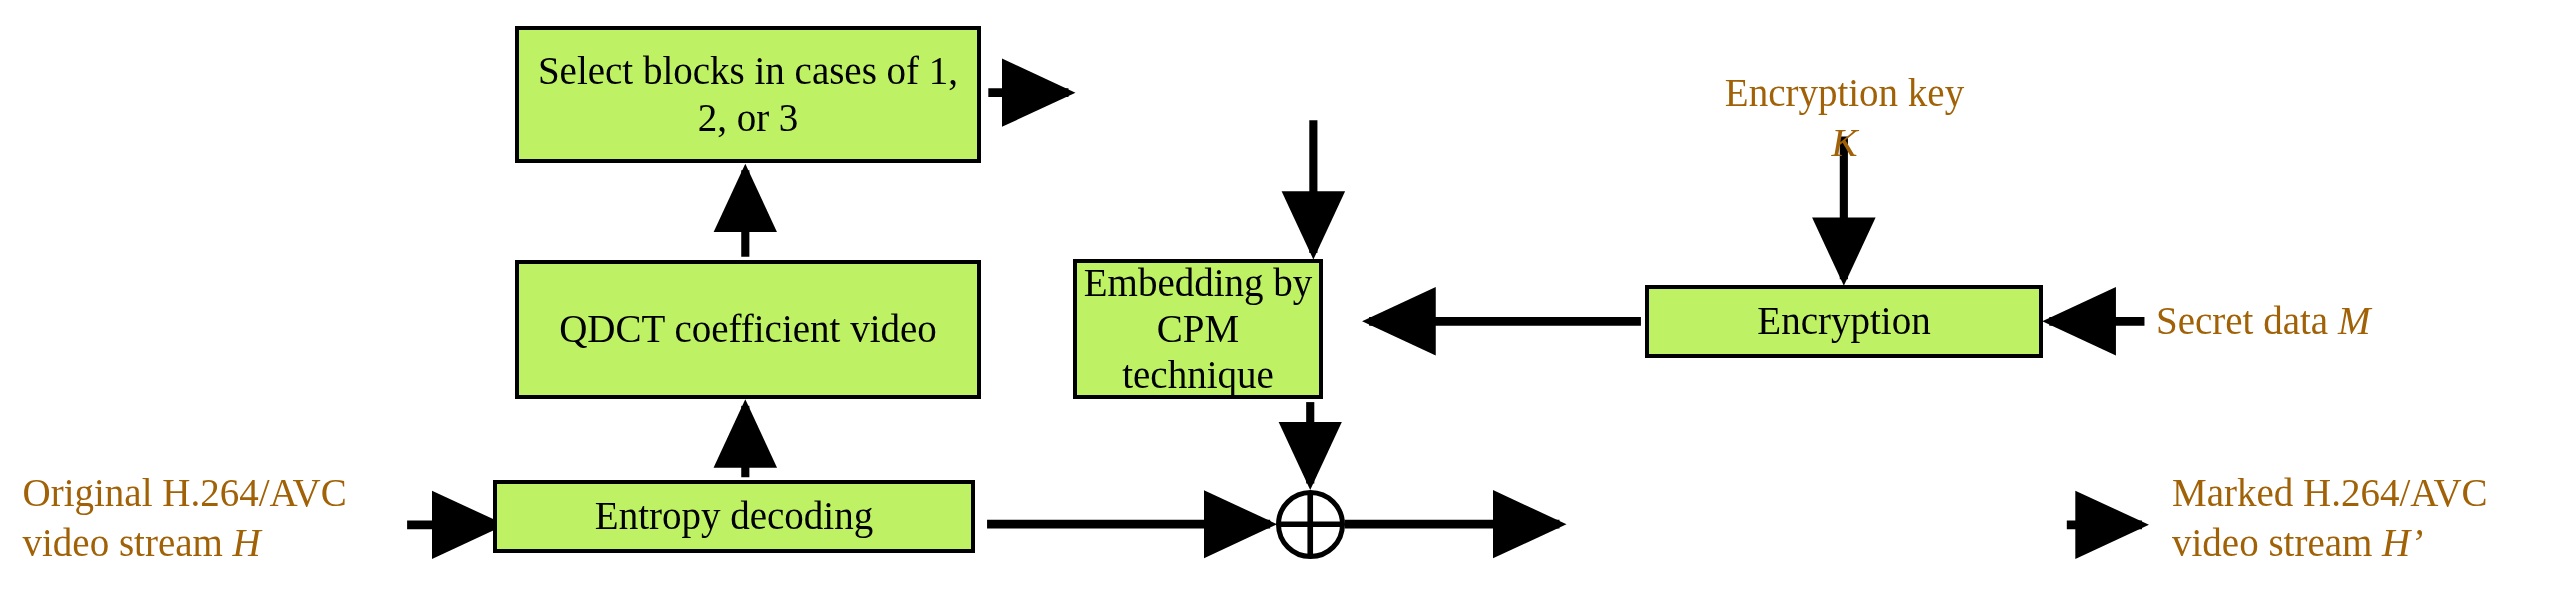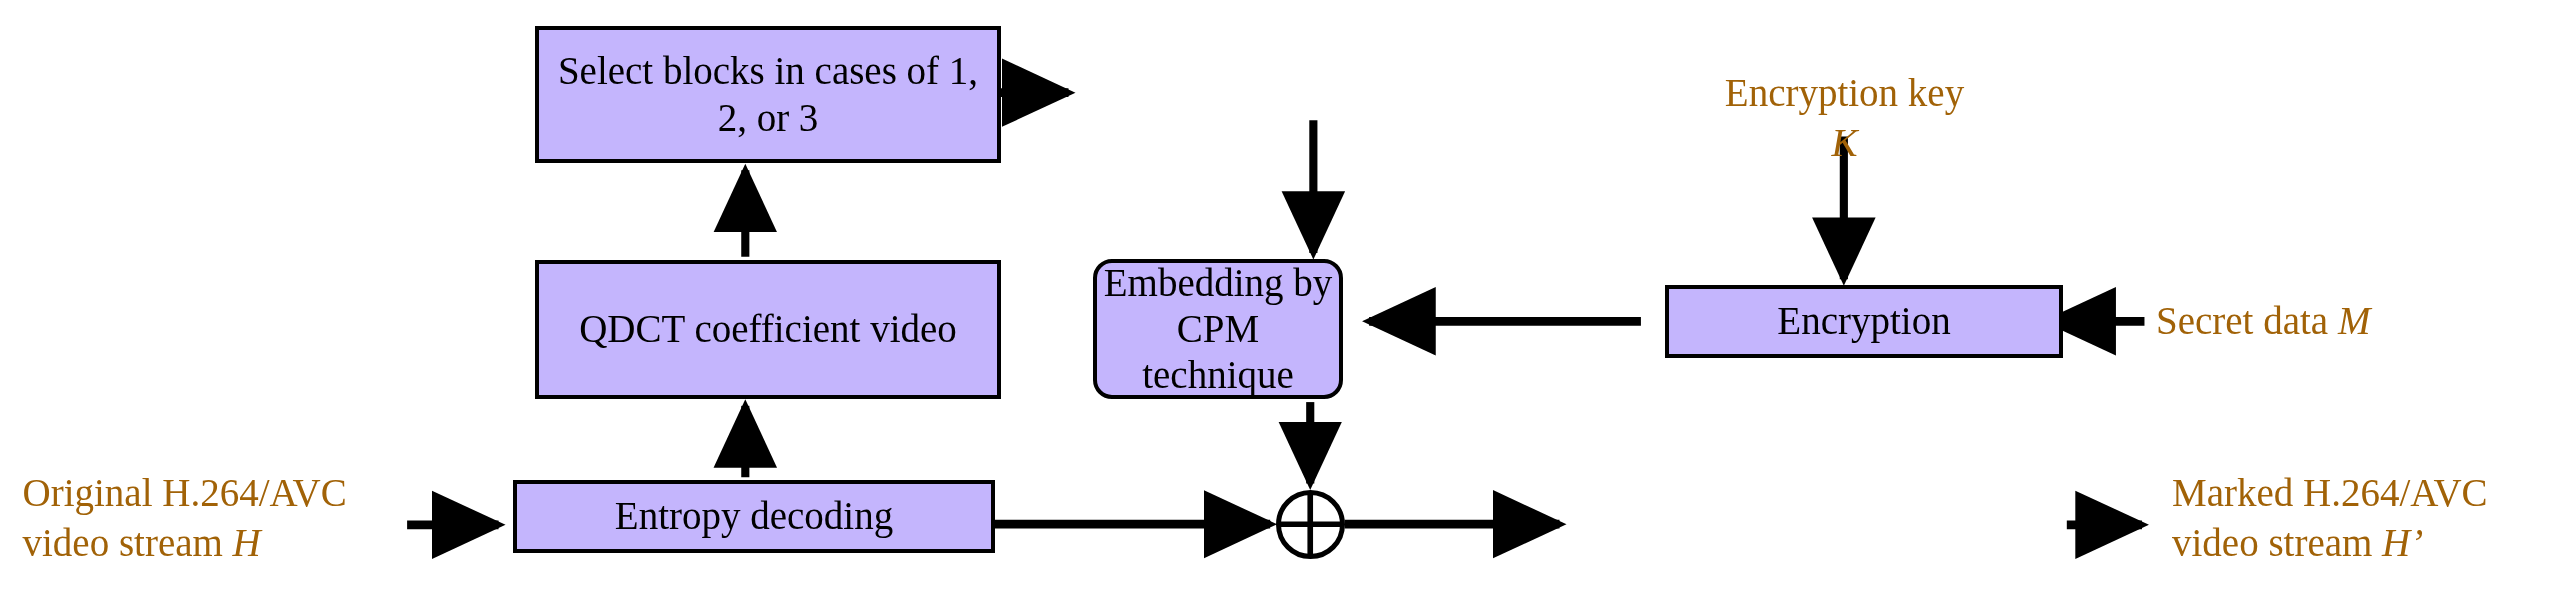--- a/index.html
+++ b/index.html
@@ -13,29 +13,28 @@
     height: 600px;
     background: #ffffff;
     font-family: "Liberation Serif", "DejaVu Serif", serif;
     color: #000000;
     overflow: hidden;
   }
   .node {
     position: absolute;
     box-sizing: border-box;
     border: 4.4px solid #000000;
-    background: #c4b5fd;
+    background: #bef264;
     display: flex;
     align-items: center;
     justify-content: center;
     text-align: center;
     line-height: 1.18;
     font-size: 39px;
     padding: 0 6.3px;
-    margin-left: 20px;
   }
   .label {
     position: absolute;
     font-size: 39px;
     line-height: 1.28;
     white-space: pre-line;
     color: #a16207;
   }
   .label.left   { text-align: left; }
   .label.center { text-align: center; }
@@ -99,21 +98,21 @@
     <span>Select blocks in cases
 of 1, 2, or 3</span>
   </div>
 
 
   <div class="node" style="left:515px; top:260px; width:466px; height:139px;">
     <span>QDCT coefficient
 video</span>
   </div>
 
-  <div class="node" style="left:1073px; top:259px; width:250px; height:140px;border-radius:19px;">
+  <div class="node" style="left:1073px; top:259px; width:250px; height:140px;">
     <span>Embedding by CPM
 technique</span>
   </div>
 
   <div class="node" style="left:1645px; top:285px; width:398px; height:73px;">
     <span>Encryption</span>
   </div>
 
   <div class="node" style="left:493px; top:480px; width:482px; height:73px;">
     <span>Entropy decoding</span>

